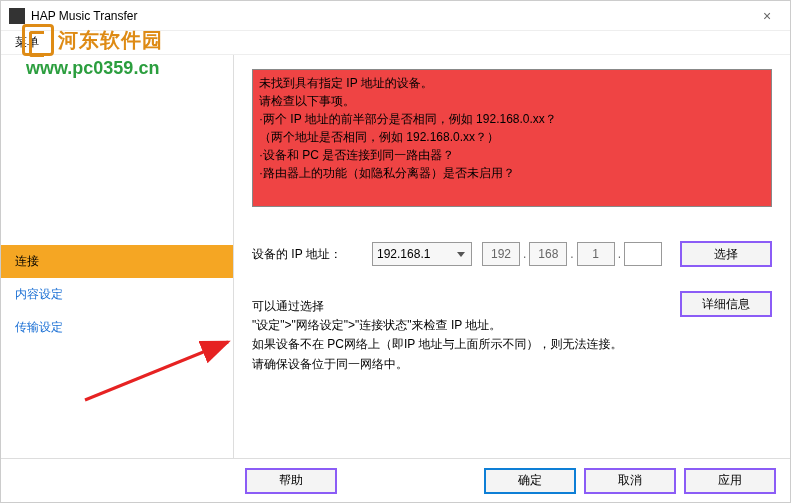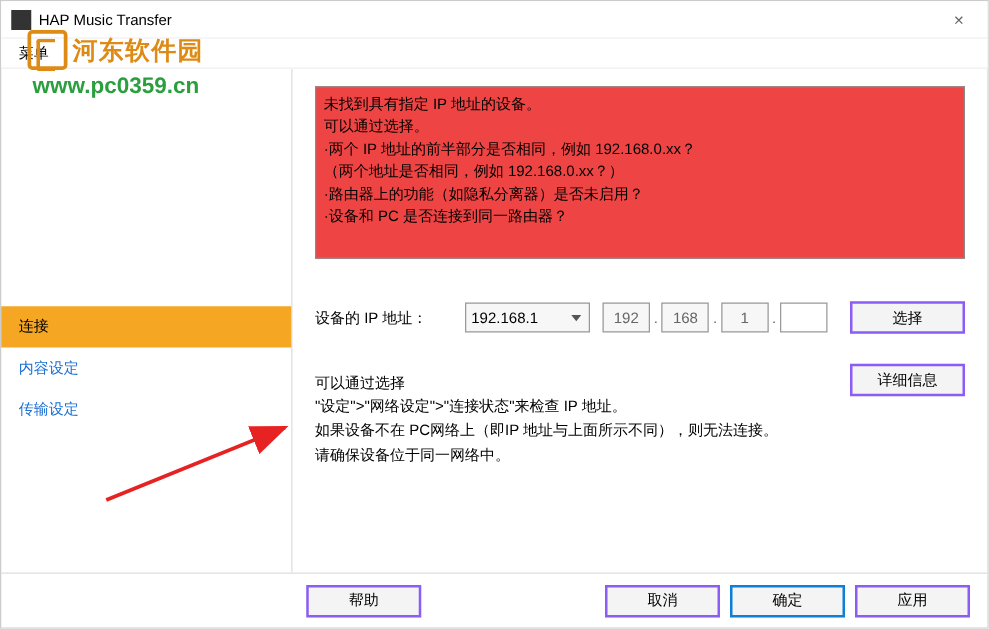--- a/index.html
+++ b/index.html
@@ -74,25 +74,25 @@
         <div class="sidebar-item active"><span>连接</span></div>
         <div class="sidebar-item"><span>内容设定</span></div>
         <div class="sidebar-item"><span>传输设定</span></div>
       </div>
     </div>
 
     <div class="main">
 
       <div class="msgbox">
         <div>未找到具有指定 IP 地址的设备。</div>
-        <div>可以通过选择。</div>
+        <div>请检查以下事项。</div>
         <div>·两个 IP 地址的前半部分是否相同，例如 192.168.0.xx？</div>
         <div>（两个地址是否相同，例如 192.168.0.xx？）</div>
+        <div>·设备和 PC 是否连接到同一路由器？</div>
         <div>·路由器上的功能（如隐私分离器）是否未启用？</div>
-        <div>·设备和 PC 是否连接到同一路由器？</div>
       </div>
 
       <div class="ip-row">
         <div class="ip-label">设备的 IP 地址：</div>
         <div class="combo">
           <span>192.168.1</span>
         </div>
         <div class="ip-oct">192</div>
         <span class="ip-dot">.</span>
         <div class="ip-oct">168</div>
@@ -122,19 +122,19 @@
       </marker>
     </defs>
     <line x1="5" y1="110" x2="148" y2="52" stroke="#e62222" stroke-width="3" marker-end="url(#arrowhead)"></line>
   </svg>
 
   <div class="footer">
     <div class="footer-left">
       <button class="btn">帮助</button>
     </div>
     <div class="footer-right">
+      <button class="btn primary">确定</button>
       <button class="btn">取消</button>
-      <button class="btn primary">确定</button>
       <button class="btn">应用</button>
     </div>
   </div>
 
 </div>
 
 </body></html>

